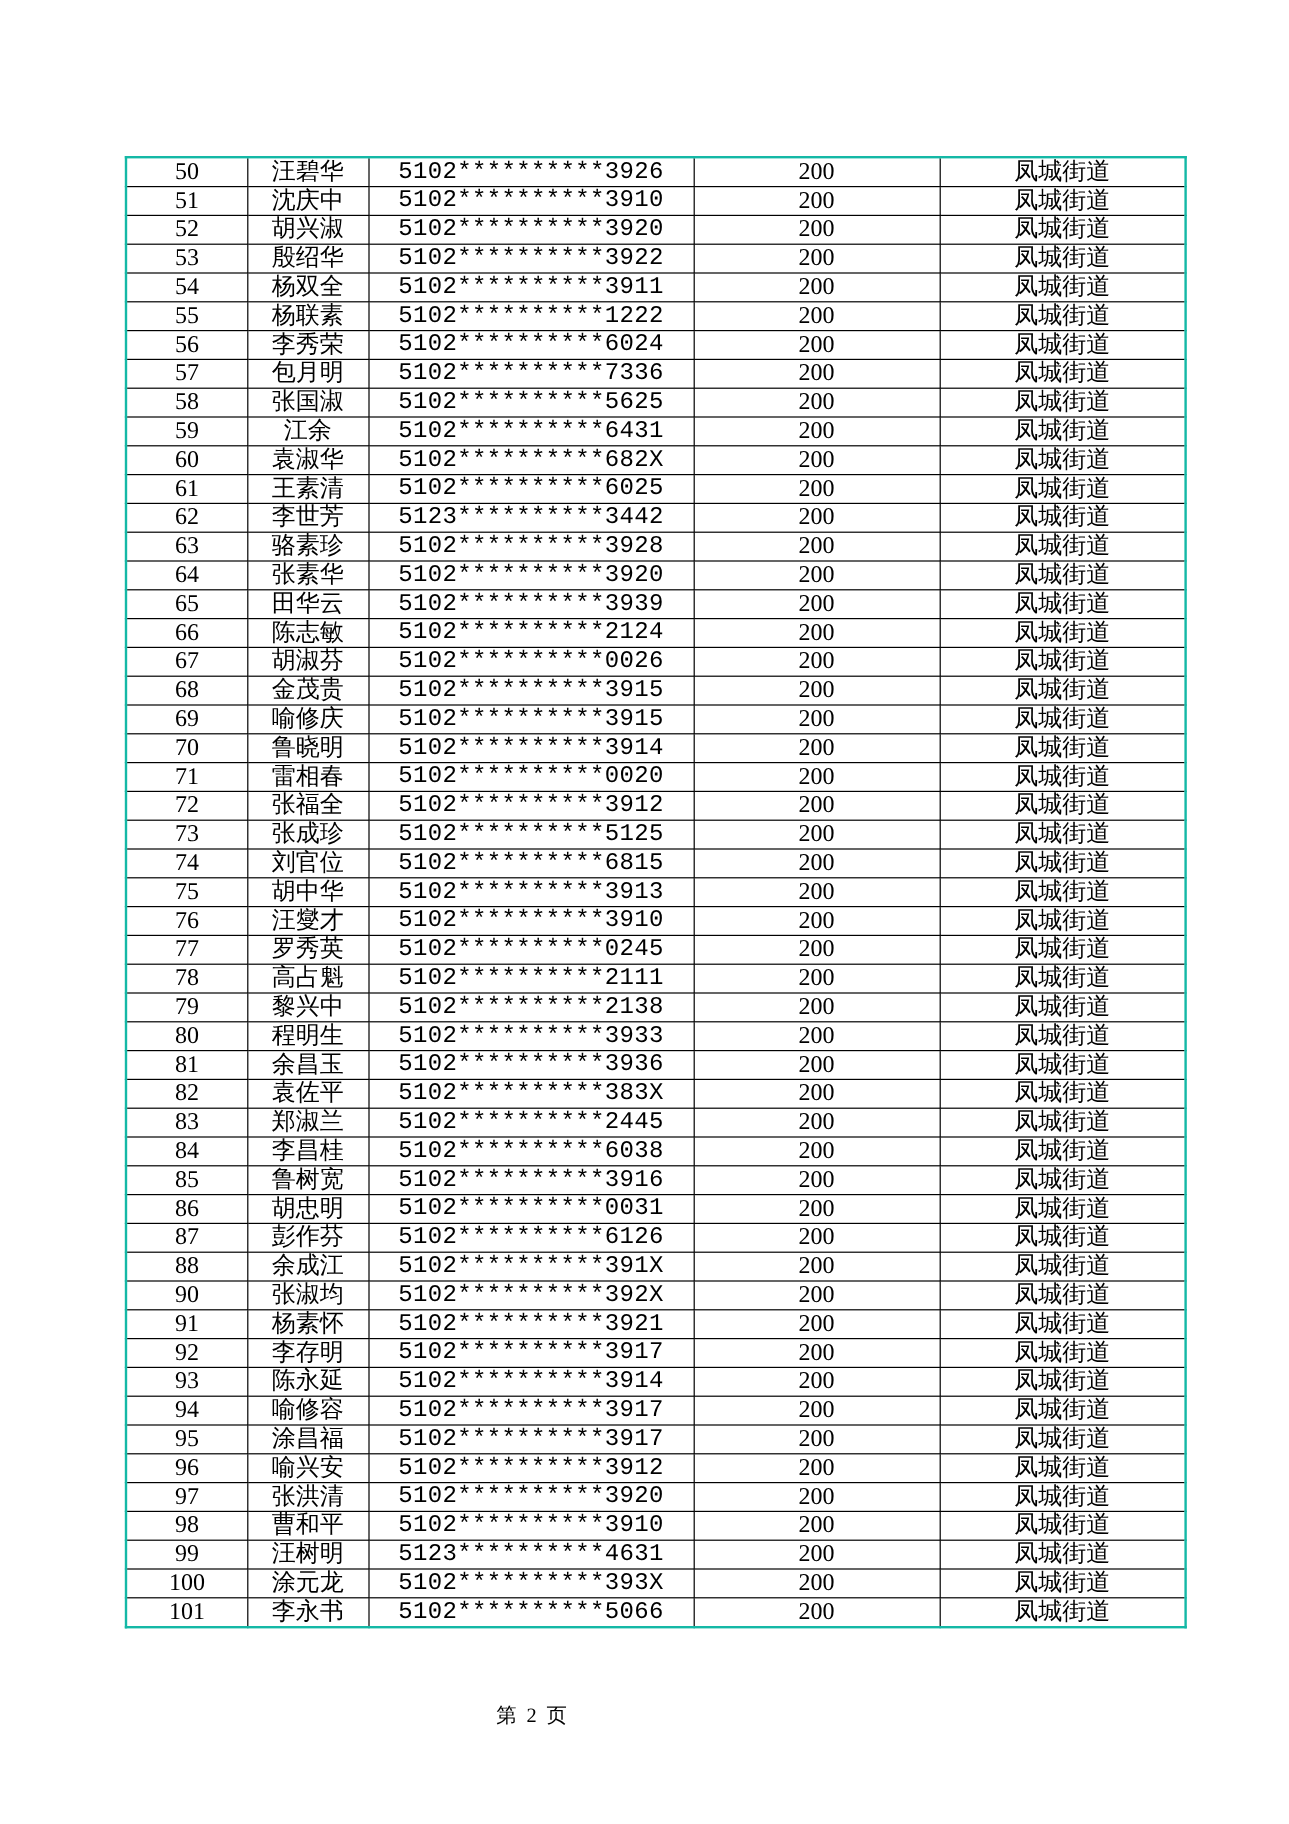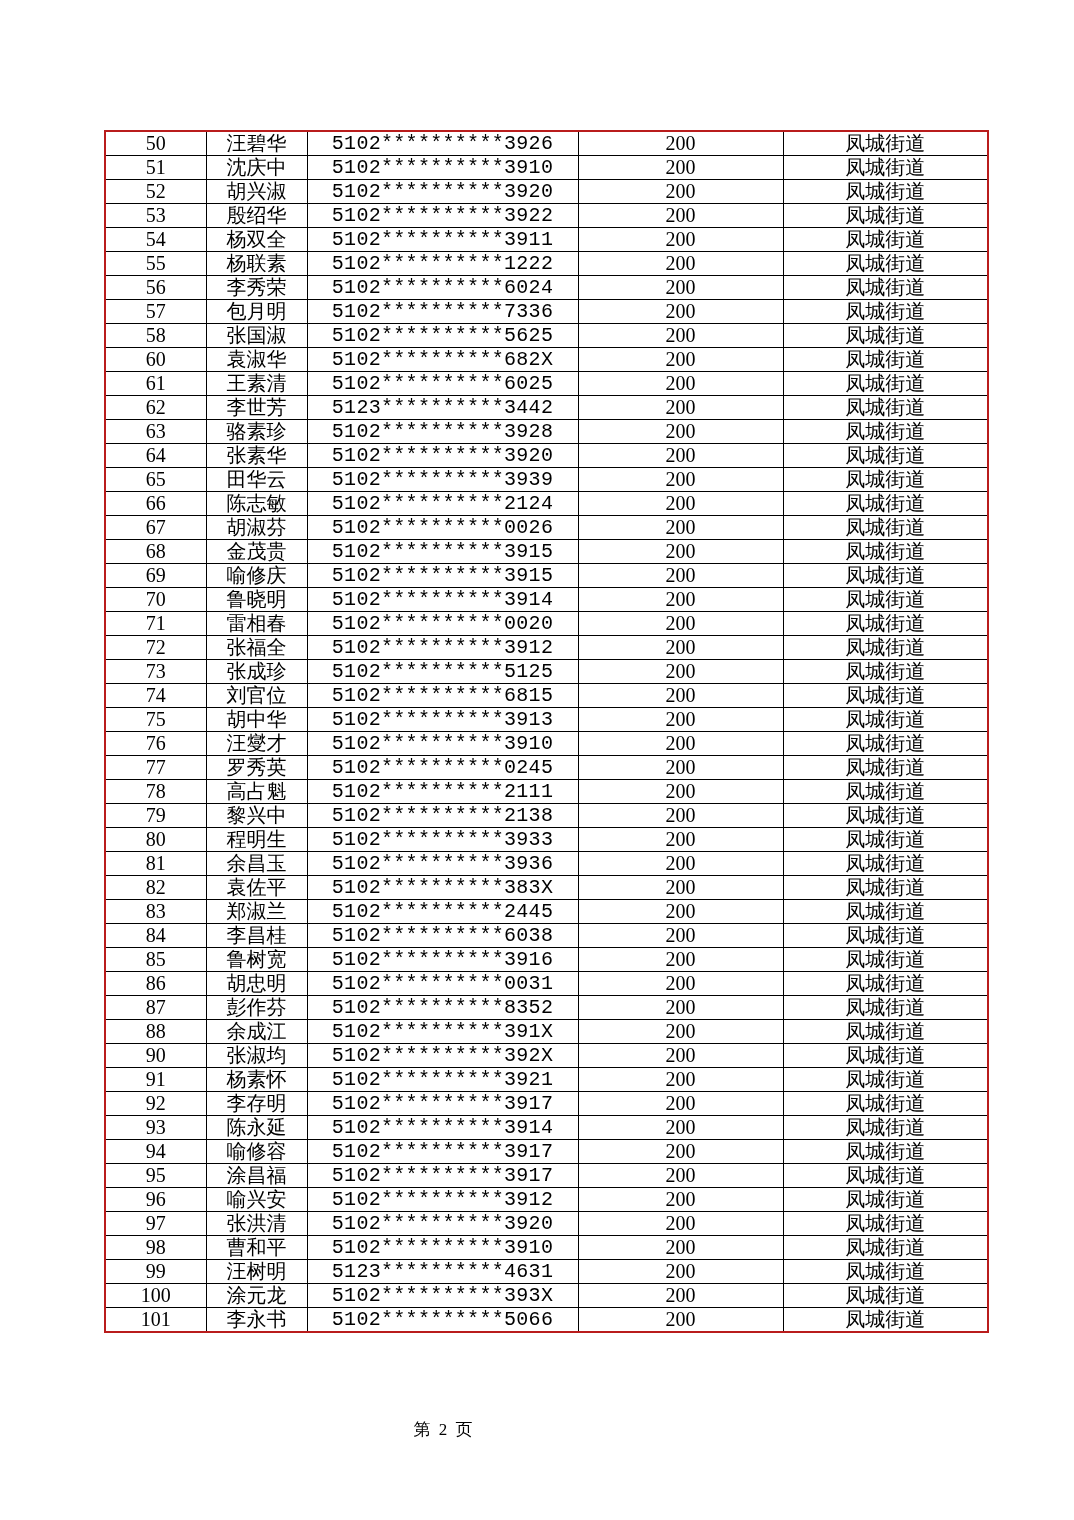--- a/index.html
+++ b/index.html
@@ -18,21 +18,21 @@
     background: #ffffff;
     overflow: hidden;
   }
   table.roster {
     position: absolute;
     left: 104px;
     top: 130px;
     width: 883px;
     border-collapse: collapse;
     table-layout: fixed;
-    border: 2px solid #b91c1c;
+    border: 2px solid #14b8a6;
   }
   table.roster td {
     border: 1px solid #000;
     height: 22.9px;
     padding: 0;
     text-align: center;
     vertical-align: middle;
     font-size: 20px;
     line-height: 23px;
     white-space: nowrap;
@@ -133,20 +133,27 @@
         </tr>
 
         <tr>
           <td class="col-num">58</td>
           <td class="col-name">张国淑</td>
           <td class="col-id">5102**********5625</td>
           <td class="col-amt">200</td>
           <td class="col-street">凤城街道</td>
         </tr>
 
+        <tr>
+          <td class="col-num">59</td>
+          <td class="col-name">江余</td>
+          <td class="col-id">5102**********6431</td>
+          <td class="col-amt">200</td>
+          <td class="col-street">凤城街道</td>
+        </tr>
 
         <tr>
           <td class="col-num">60</td>
           <td class="col-name">袁淑华</td>
           <td class="col-id">5102**********682X</td>
           <td class="col-amt">200</td>
           <td class="col-street">凤城街道</td>
         </tr>
 
         <tr>
@@ -353,21 +360,21 @@
           <td class="col-num">86</td>
           <td class="col-name">胡忠明</td>
           <td class="col-id">5102**********0031</td>
           <td class="col-amt">200</td>
           <td class="col-street">凤城街道</td>
         </tr>
 
         <tr>
           <td class="col-num">87</td>
           <td class="col-name">彭作芬</td>
-          <td class="col-id">5102**********8352</td>
+          <td class="col-id">5102**********6126</td>
           <td class="col-amt">200</td>
           <td class="col-street">凤城街道</td>
         </tr>
 
         <tr>
           <td class="col-num">88</td>
           <td class="col-name">余成江</td>
           <td class="col-id">5102**********391X</td>
           <td class="col-amt">200</td>
           <td class="col-street">凤城街道</td>

